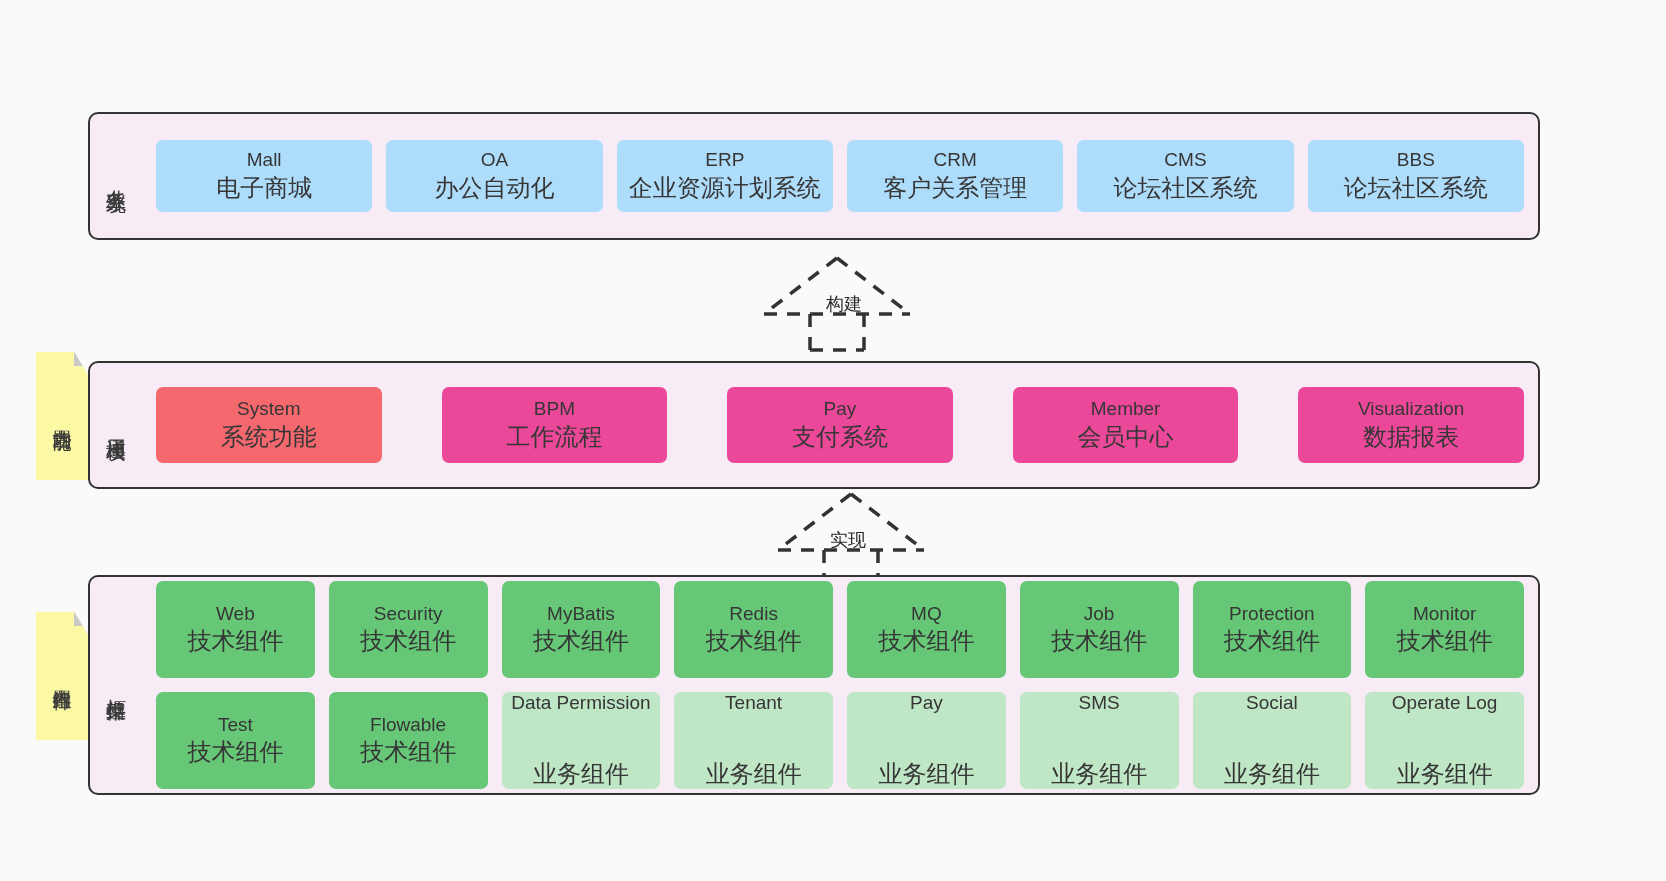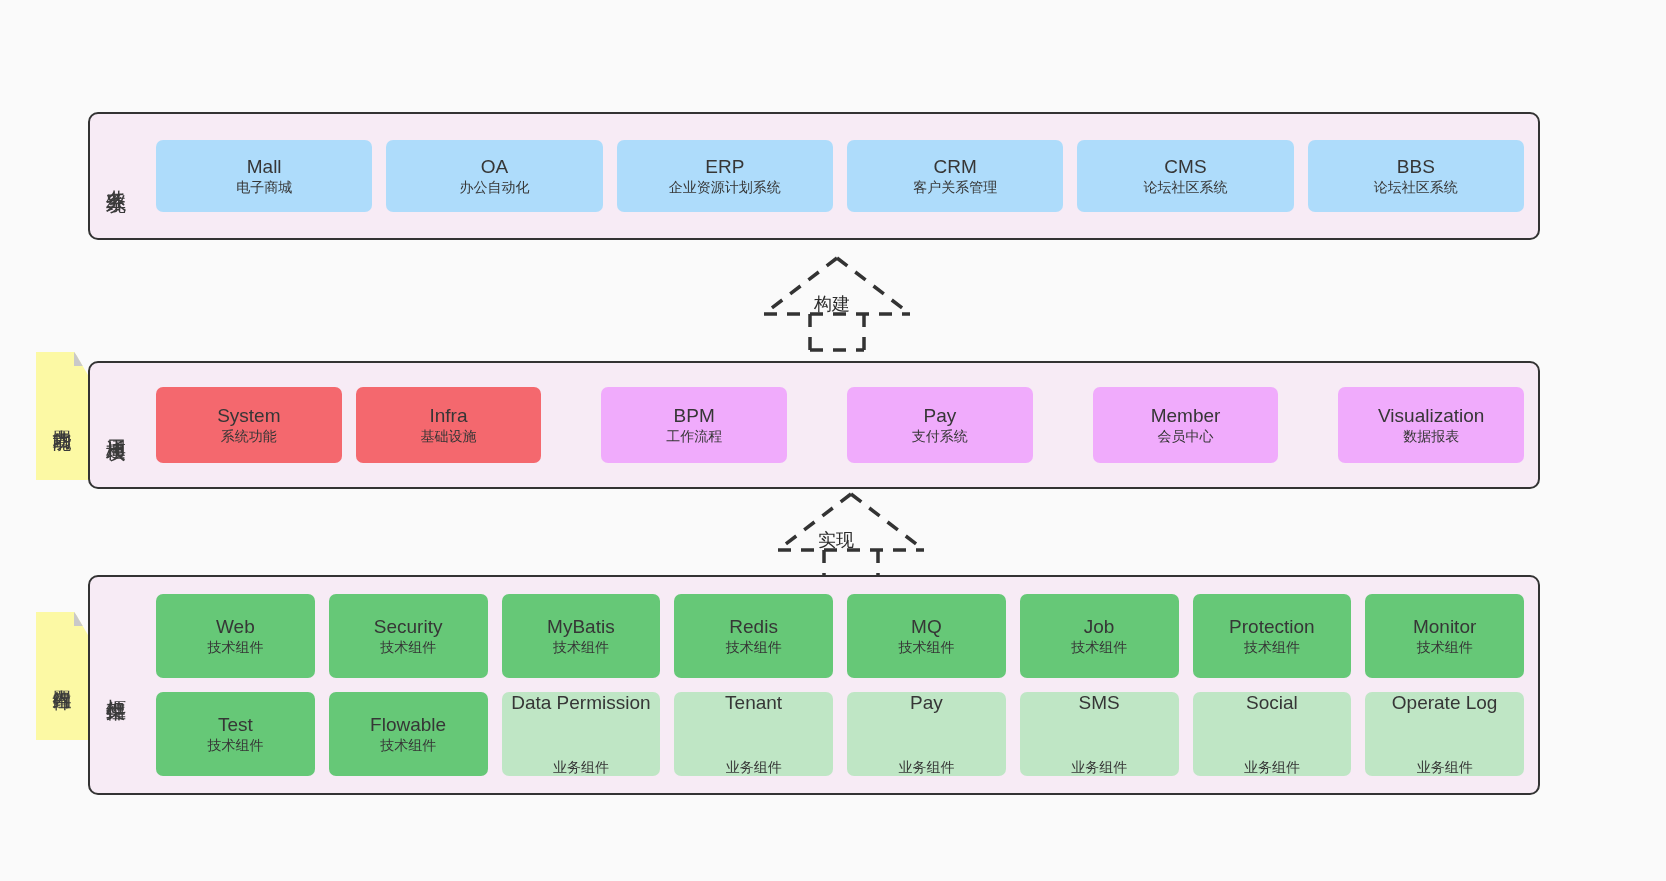--- a/index.html
+++ b/index.html
@@ -56,38 +56,38 @@
     display: flex;
     flex-direction: column;
     align-items: center;
     justify-content: center;
     text-align: center;
     color: #363636;
     font-size: 19px;
     line-height: 1.28;
     padding: 4px 6px;
   }
-  .card .sub { font-size: 14px; }
+  .card .sub { font-size: 24px; }
 
   
   .c-blue        { background: #aedcfb; }
   .c-red         { background: #f4686e; }
-  .c-pink        { background: #f0abfc; margin-left: 46px; }
+  .c-pink        { background: #ec4899; margin-left: 46px; }
   .c-green-dark  { background: #66c877; }
   .c-green-light { background: #bfe6c5; gap: 44px; }
 
   
   #layer-business  { left: 88px;  top: 112px; width: 1452px; height: 128px; }
   #layer-business .card { height: 72px; }
 
   #layer-common    { left: 88px;  top: 361px; width: 1452px; height: 128px; }
   #layer-common .card { height: 76px; }
 
   #layer-framework { left: 88px;  top: 575px; width: 1452px; height: 220px; }
-  #layer-framework .card { height: 84px; }
+  #layer-framework .card { height: 97px; }
 
   
   .note {
     position: absolute;
     width: 52px;
     background: #fcf9a4;
     display: flex;
     align-items: center;
     justify-content: center;
     font-size: 19px;
@@ -112,20 +112,21 @@
 
   
   .gen-arrow { position: absolute; }
   .gen-arrow svg { display: block; }
   .gen-label {
     position: absolute;
     font-size: 18px;
     color: #2b2b2b;
     background: transparent;
     white-space: nowrap;
+    margin-left: 12px;
   }
   #arrow-build  { left: 752px; top: 252px;  width: 170px; height: 100px; }
   #arrow-build  .gen-label { left: 62px; top: 40px; }
   #arrow-impl   { left: 766px; top: 488px;  width: 170px; height: 100px; }
   #arrow-impl   .gen-label { left: 52px; top: 40px; }
 </style>
 </head>
 <body>
 
 <div id="stage">
@@ -178,24 +179,20 @@
     <span>内置功能</span>
   </div>
   <div id="layer-common" class="layer">
     <div class="layer-label">通用模块</div>
     <div class="layer-body">
       <div class="row">
         <div class="card c-red">
           <div>System</div>
           <div class="sub">系统功能</div>
         </div>
-        <div class="card c-red">
-          <div>Infra</div>
-          <div class="sub">基础设施</div>
-        </div>
         <div class="card c-pink">
           <div>BPM</div>
           <div class="sub">工作流程</div>
         </div>
         <div class="card c-pink">
           <div>Pay</div>
           <div class="sub">支付系统</div>
         </div>
         <div class="card c-pink">
           <div>Member</div>

